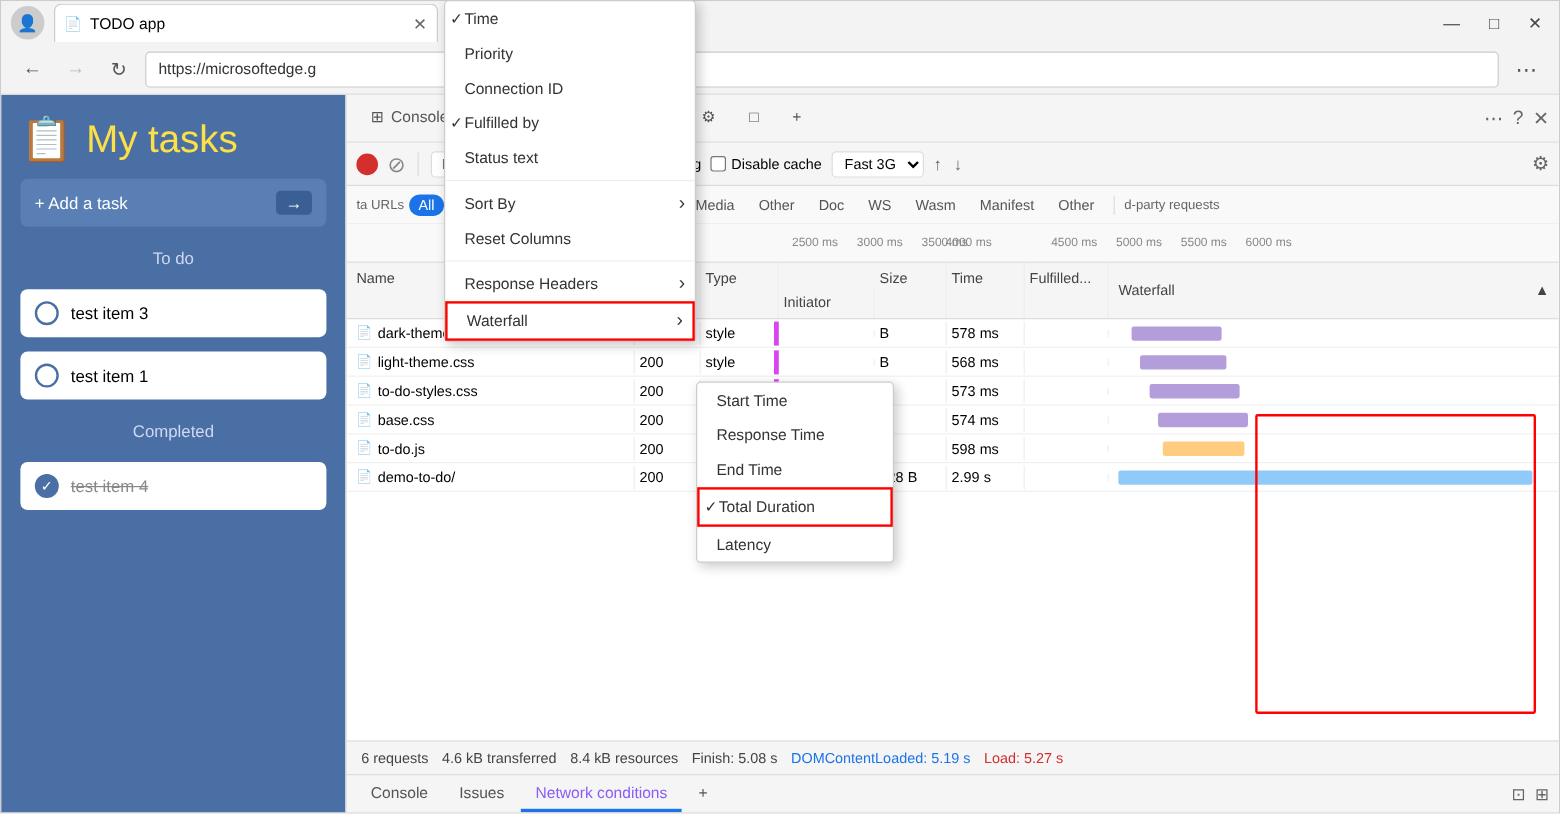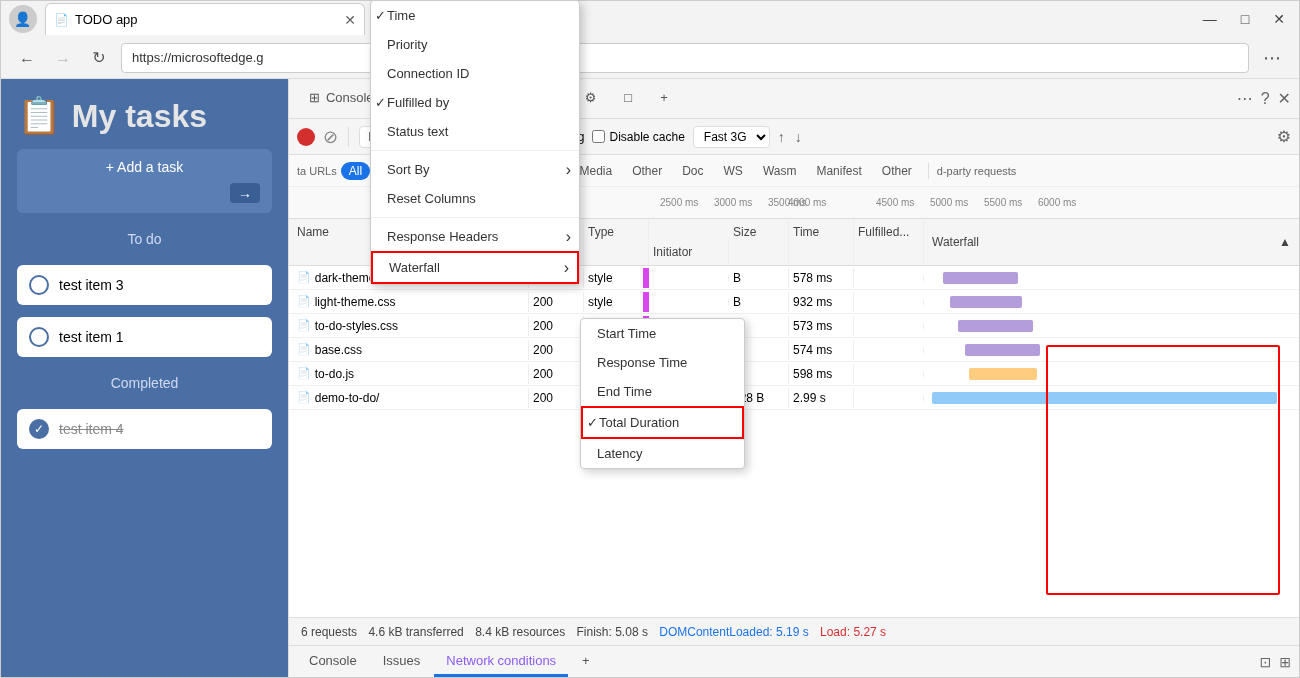--- a/index.html
+++ b/index.html
@@ -21,22 +21,22 @@
     .nav-btn { width: 28px; height: 28px; display: flex; align-items: center; justify-content: center; border-radius: 50%; cursor: pointer; color: #555; font-size: 16px; }
     .address-input { flex: 1; height: 30px; border: 1px solid #ccc; border-radius: 4px; padding: 0 10px; font-size: 13px; background: #fff; }
     .more-btn { color: #555; font-size: 18px; cursor: pointer; padding: 2px 6px; }
 
     .browser-content { flex: 1; display: flex; overflow: hidden; }
 
     
     .sidebar { width: 287px; background: #4a6fa5; display: flex; flex-direction: column; padding: 16px; gap: 12px; flex-shrink: 0; }
     .sidebar-header { display: flex; align-items: center; gap: 10px; }
     .sidebar-icon { font-size: 36px; color: #fff; }
-    .sidebar-title { font-size: 32px; font-weight: bold; color: #e5e5e5; text-align: center; }
-    .add-task-btn { background: #5a7fb5; border: none; color: #fff; padding: 10px 12px; border-radius: 6px; cursor: pointer; display: flex; gap: 8px; font-size: 14px; width: 100%; flex-direction: column; }
+    .sidebar-title { font-size: 32px; font-weight: normal; color: #fde047; text-align: center; }
+    .add-task-btn { background: #5a7fb5; border: none; color: #fff; padding: 10px 12px; border-radius: 6px; cursor: pointer; display: flex; align-items: center; gap: 8px; font-size: 14px; width: 100%; }
     .add-task-arrow { margin-left: auto; background: #3a5f95; padding: 2px 8px; border-radius: 4px; }
     .section-label { color: #d0d8f0; font-size: 14px; text-align: center; padding: 6px 0; }
     .task-item { background: #fff; border-radius: 6px; padding: 10px 12px; display: flex; align-items: center; gap: 10px; font-size: 14px; text-align: right; }
     .task-checkbox { width: 20px; height: 20px; border-radius: 50%; border: 2px solid #4a6fa5; flex-shrink: 0; }
     .task-checkbox.checked { background: #4a6fa5; border-color: #4a6fa5; display: flex; align-items: center; justify-content: center; color: #fff; font-size: 12px; }
     .completed-task { text-decoration: line-through; color: #888; }
 
     
     .devtools { flex: 1; display: flex; flex-direction: column; background: #fff; border-left: 1px solid #ddd; overflow: hidden; }
     .devtools-toolbar { height: 40px; background: #f5f5f5; border-bottom: 1px solid #ddd; display: flex; align-items: center; padding: 0 8px; gap: 4px; }
@@ -72,21 +72,21 @@
     .col-size { width: 60px; padding: 6px 4px; border-right: 1px solid #eee; flex-shrink: 0; }
     .col-time { width: 65px; padding: 6px 4px; border-right: 1px solid #eee; flex-shrink: 0; }
     .col-fulfilled { width: 70px; padding: 6px 4px; border-right: 1px solid #eee; flex-shrink: 0; }
     .col-waterfall { flex: 1; padding: 6px 8px; display: flex; align-items: center; justify-content: space-between; }
 
     .table-rows { flex: 1; overflow-y: auto; }
     .table-row { display: flex; border-bottom: 1px solid #f0f0f0; font-size: 12px; align-items: center; height: 24px; }
     .cell-name { width: 240px; border-right: 1px solid #eee; display: flex; align-items: center; gap: 4px; padding: 3px 8px; flex-shrink: 0; }
     .cell-name .file-icon { font-size: 11px; color: #888; }
     .cell-status { width: 55px; border-right: 1px solid #eee; flex-shrink: 0; padding: 3px 4px; }
-    .cell-type { width: 65px; border-right: 6px solid #d946ef; flex-shrink: 0; padding: 3px 4px; }
+    .cell-type { width: 65px; border-right: 4px solid #d946ef; flex-shrink: 0; padding: 3px 4px; }
     .cell-initiator { width: 80px; border-right: 1px solid #eee; flex-shrink: 0; padding: 3px 4px; color: #1a73e8; }
     .cell-size { width: 60px; border-right: 1px solid #eee; flex-shrink: 0; padding: 3px 4px; }
     .cell-time { width: 65px; border-right: 1px solid #eee; flex-shrink: 0; padding: 3px 4px; }
     .cell-fulfilled { width: 70px; border-right: 1px solid #eee; flex-shrink: 0; padding: 3px 4px; }
     .cell-waterfall { flex: 1; padding: 3px 4px; position: relative; height: 24px; }
     .waterfall-bar { height: 12px; border-radius: 2px; position: absolute; top: 50%; transform: translateY(-50%); }
 
     
     .status-bar { height: 28px; background: #f5f5f5; border-top: 1px solid #ddd; display: flex; align-items: center; padding: 0 12px; font-size: 12px; color: #444; gap: 4px; }
 
@@ -303,21 +303,21 @@
 
           <div class="table-row">
             <div class="cell-name">
               <span class="file-icon">📄</span>
               <span>light-theme.css</span>
             </div>
             <div class="cell-status">200</div>
             <div class="cell-type">style</div>
             <div class="cell-initiator"></div>
             <div class="cell-size">B</div>
-            <div class="cell-time">932 ms</div>
+            <div class="cell-time">568 ms</div>
             <div class="cell-fulfilled"></div>
             <div class="cell-waterfall">
               <div class="waterfall-bar" style="left:7%;width:19%;background:#b39ddb;"></div>
             </div>
           </div>
 
           <div class="table-row">
             <div class="cell-name">
               <span class="file-icon">📄</span>
               <span>to-do-styles.css</span>

